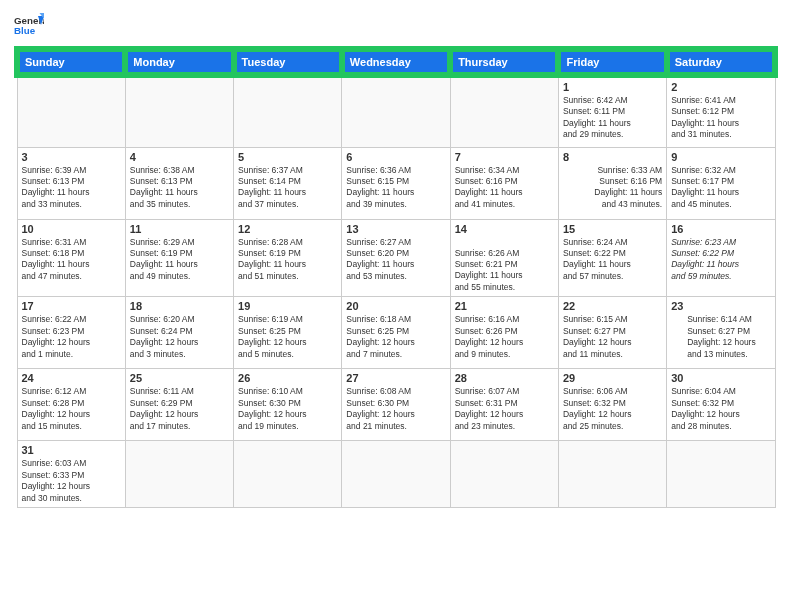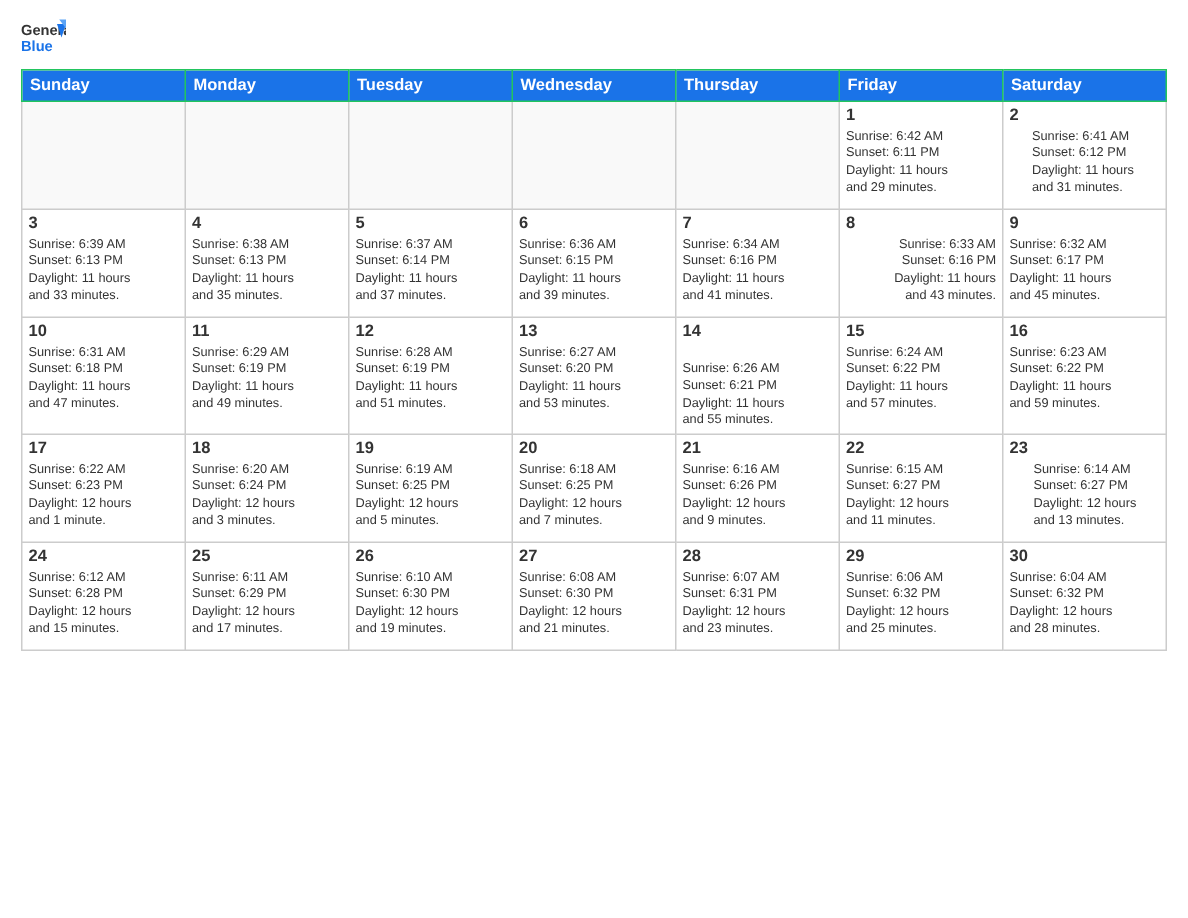--- a/index.html
+++ b/index.html
@@ -49,21 +49,21 @@
       border: 1px solid #ccc;
       font-size: 9.5px;
     }
     .calendar th {
       background: #1a73e8;
       color: #fff;
       text-align: left;
       padding: 4px 5px;
       font-size: 11px;
       font-weight: bold;
-      border: 1px solid #22c55e;
+      border: 6px solid #22c55e;
     }
     .calendar td {
       border: 1px solid #ccc;
       vertical-align: top;
       padding: 3px 4px;
       height: 72px;
       width: calc(100% / 7);
       font-size: 9px;
       color: #333;
     }
@@ -126,21 +126,21 @@
           <td class="empty-cell"></td>
           <td>
             <span class="day-num">1</span>
             <div class="day-info" style="white-space: pre-line;">Sunrise: 6:42 AM
 Sunset: 6:11 PM
 Daylight: 11 hours
 and 29 minutes.</div>
           </td>
           <td>
             <span class="day-num">2</span>
-            <div class="day-info" style="white-space: pre-line; margin-left: 15px;">Sunrise: 6:41 AM
+            <div class="day-info" style="white-space: pre-line;">Sunrise: 6:41 AM
 Sunset: 6:12 PM
 Daylight: 11 hours
 and 31 minutes.</div>
           </td>
         </tr>
         <tr>
           <td>
             <span class="day-num">3</span>
             <div class="day-info" style="white-space: pre-line;">Sunrise: 6:39 AM
 Sunset: 6:13 PM
@@ -228,21 +228,21 @@
           </td>
           <td>
             <span class="day-num">15</span>
             <div class="day-info" style="white-space: pre-line;">Sunrise: 6:24 AM
 Sunset: 6:22 PM
 Daylight: 11 hours
 and 57 minutes.</div>
           </td>
           <td>
             <span class="day-num">16</span>
-            <div class="day-info" style="white-space: pre-line;">Sunrise: 6:23 AM
+            <div class="day-info" style="white-space: pre-line; font-style: italic;">Sunrise: 6:23 AM
 Sunset: 6:22 PM
 Daylight: 11 hours
 and 59 minutes.</div>
           </td>
         </tr>
         <tr>
           <td>
             <span class="day-num">17</span>
             <div class="day-info" style="white-space: pre-line;">Sunrise: 6:22 AM
 Sunset: 6:23 PM
@@ -335,16 +335,31 @@
 Daylight: 12 hours
 and 25 minutes.</div>
           </td>
           <td>
             <span class="day-num">30</span>
             <div class="day-info" style="white-space: pre-line;">Sunrise: 6:04 AM
 Sunset: 6:32 PM
 Daylight: 12 hours
 and 28 minutes.</div>
           </td>
+        </tr>
+        <tr class="last-row">
+          <td>
+            <span class="day-num">31</span>
+            <div class="day-info" style="white-space: pre-line;">Sunrise: 6:03 AM
+Sunset: 6:33 PM
+Daylight: 12 hours
+and 30 minutes.</div>
+          </td>
+          <td class="empty-cell"></td>
+          <td class="empty-cell"></td>
+          <td class="empty-cell"></td>
+          <td class="empty-cell"></td>
+          <td class="empty-cell"></td>
+          <td class="empty-cell"></td>
         </tr>
       </tbody>
   </table>
 </div>
 
 </body></html>

